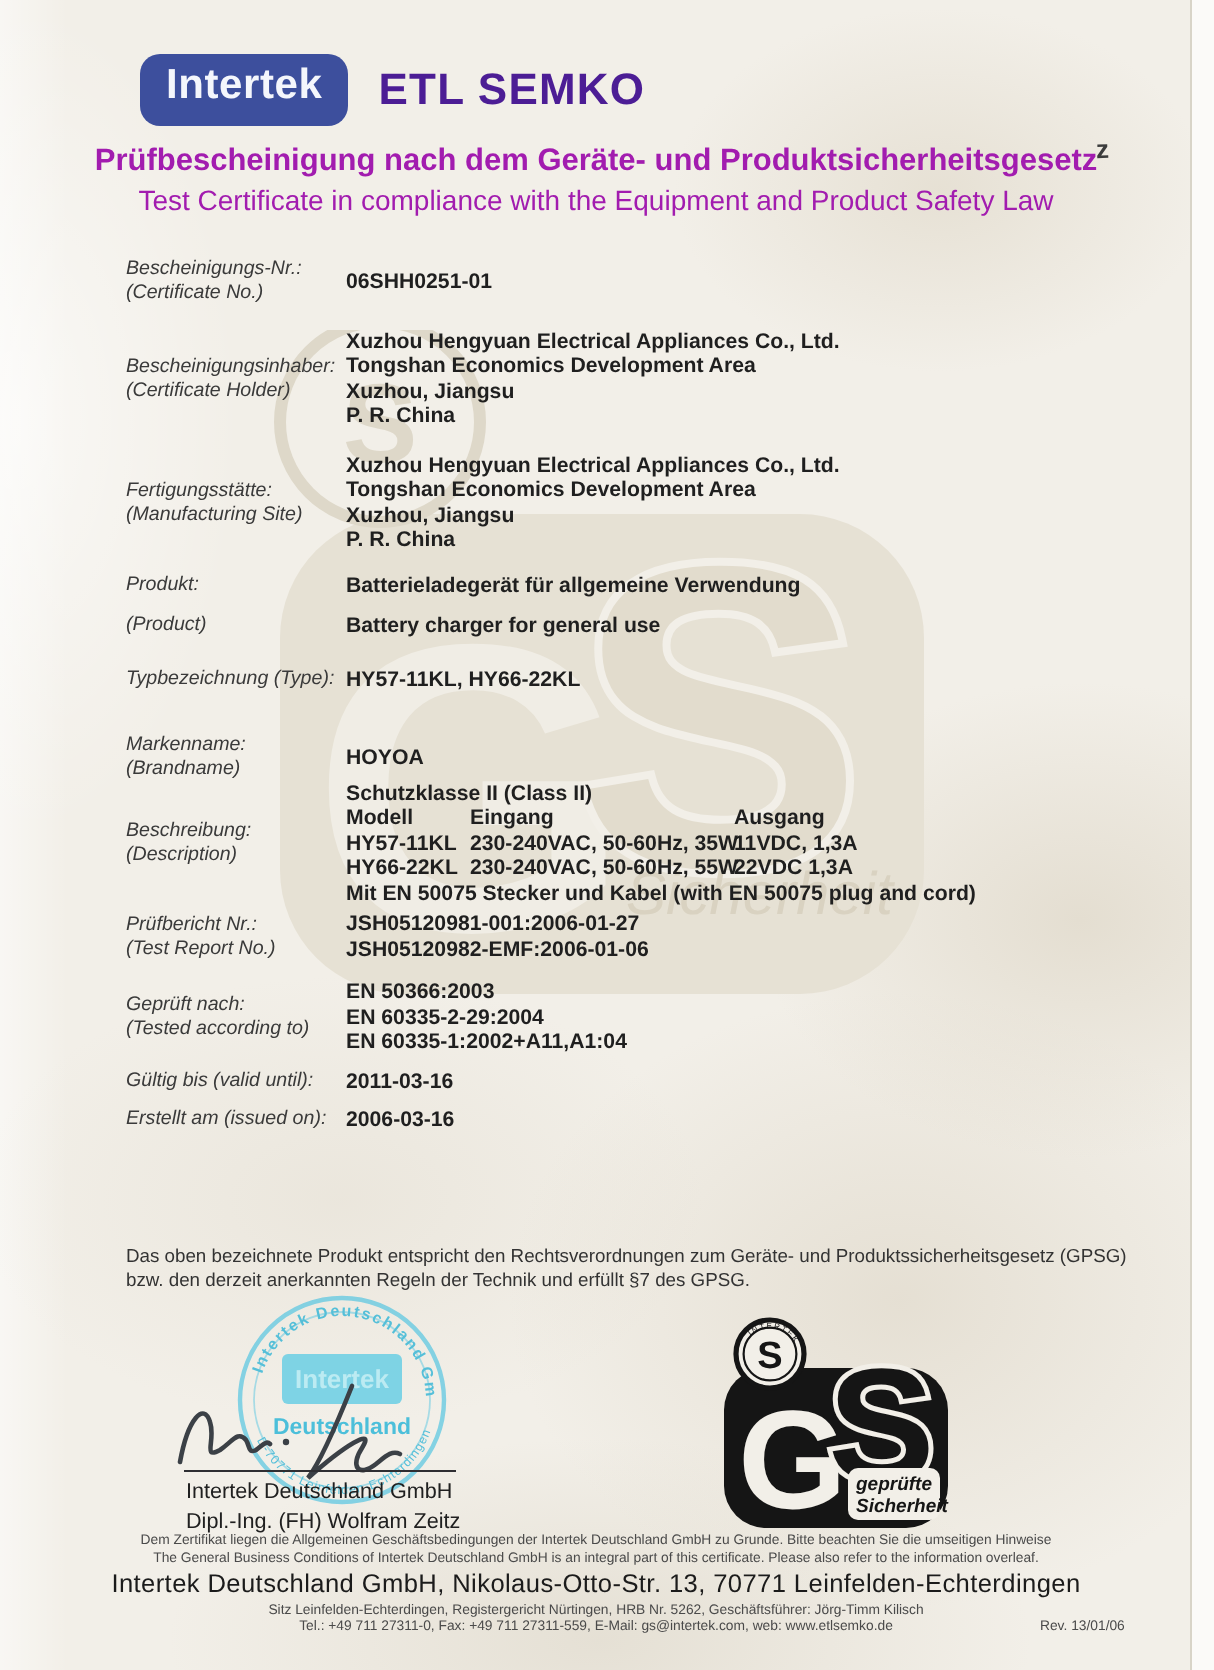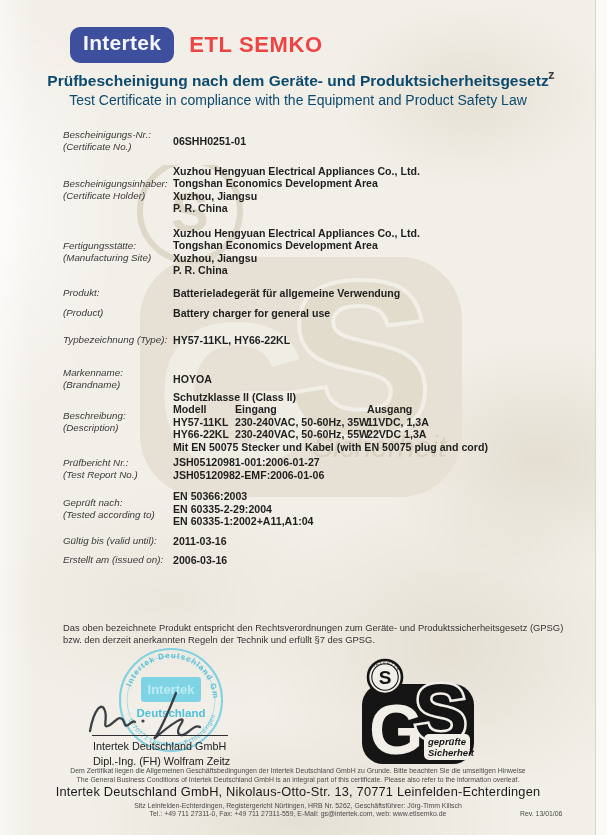--- a/index.html
+++ b/index.html
@@ -26,23 +26,23 @@
       linear-gradient(90deg, rgba(255,255,255,.5) 0px, rgba(255,255,255,0) 34px);
   }
   .layer{position:absolute;z-index:2;}
 
   
   .logo-row{top:27px;left:70px;display:flex;align-items:center;gap:15px;}
   .logo-box{
     background:#3d4f9d;color:#f4f6fc;font-weight:bold;font-size:21px;
     padding:4px 13px 8px 13px;border-radius:10px;letter-spacing:.3px;
   }
-  .division{color:#ef4444;font-weight:bold;font-size:22px;letter-spacing:.6px;}
-
-  .titles{top:72px;left:0;width:596px;text-align:center;color:#0c4a6e;}
+  .division{color:#4c1d95;font-weight:bold;font-size:22px;letter-spacing:.6px;}
+
+  .titles{top:72px;left:0;width:596px;text-align:center;color:#a21caf;}
   .title-de{font-size:15.5px;font-weight:bold;margin:0;}
   .title-en{font-size:14px;font-weight:normal;margin:2px 0 0 0;}
 
   
   .fields{top:129px;left:63px;width:505px;color:#222;}
   .frow{display:flex;align-items:center;}
   .flabel{width:110px;flex-shrink:0;font-style:italic;font-size:9.8px;color:#3a3a3a;line-height:1.2;}
   .fvalue{font-weight:bold;font-size:10.6px;color:#1f1f1f;line-height:1.18;white-space:nowrap;}
   .r1{margin-bottom:12px}.r2{margin-bottom:12px}.r3{margin-bottom:10px}
   .r4{margin-bottom:8px}.r5{margin-bottom:14px}.r6{margin-bottom:21px}

